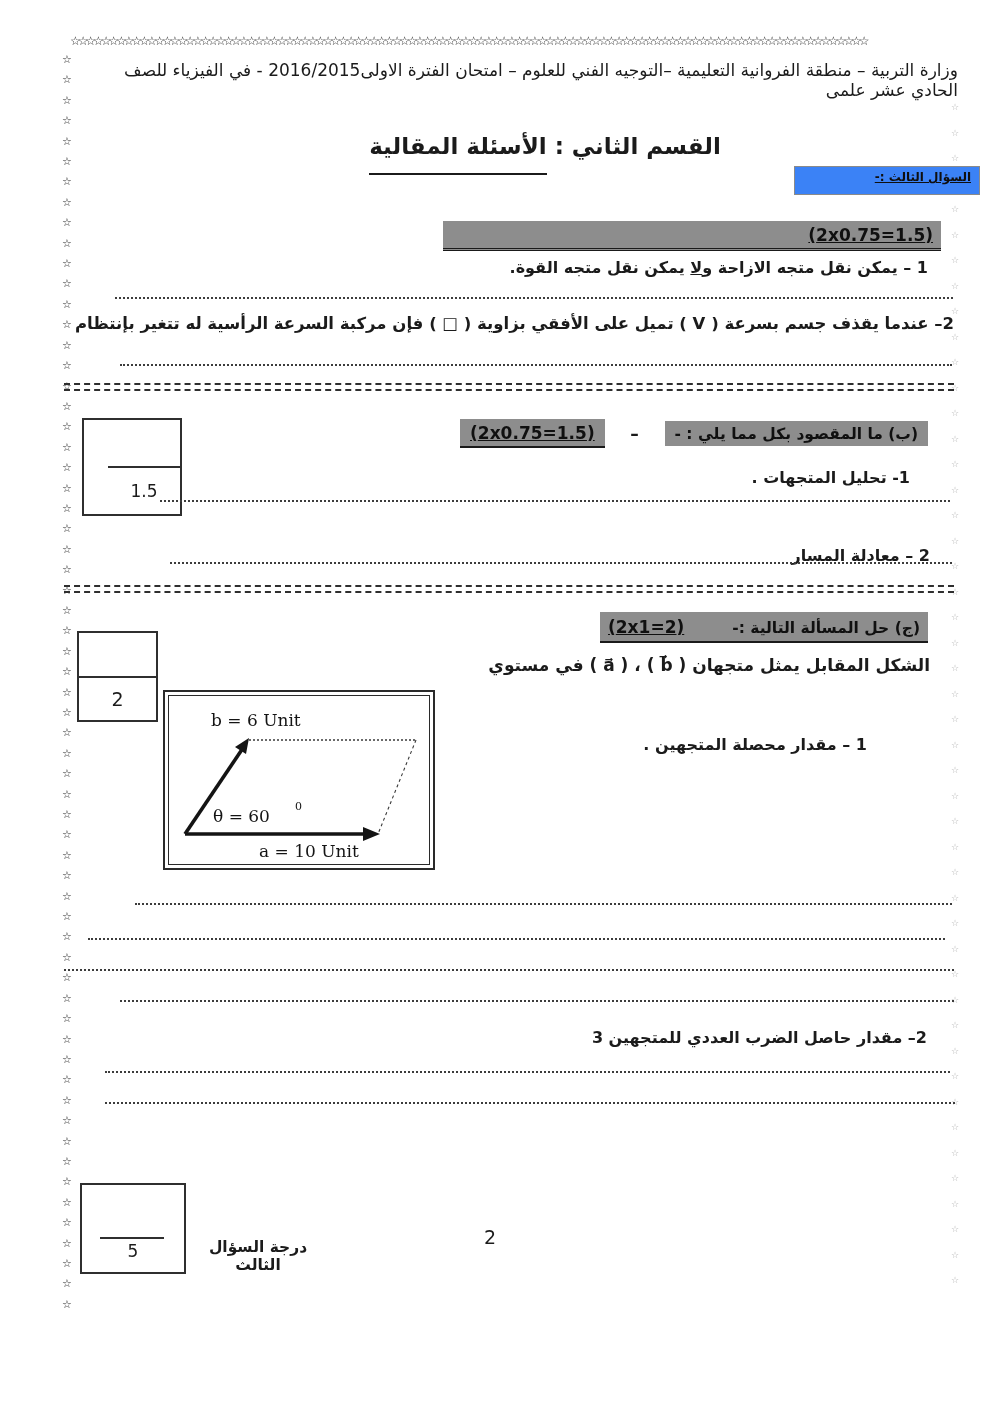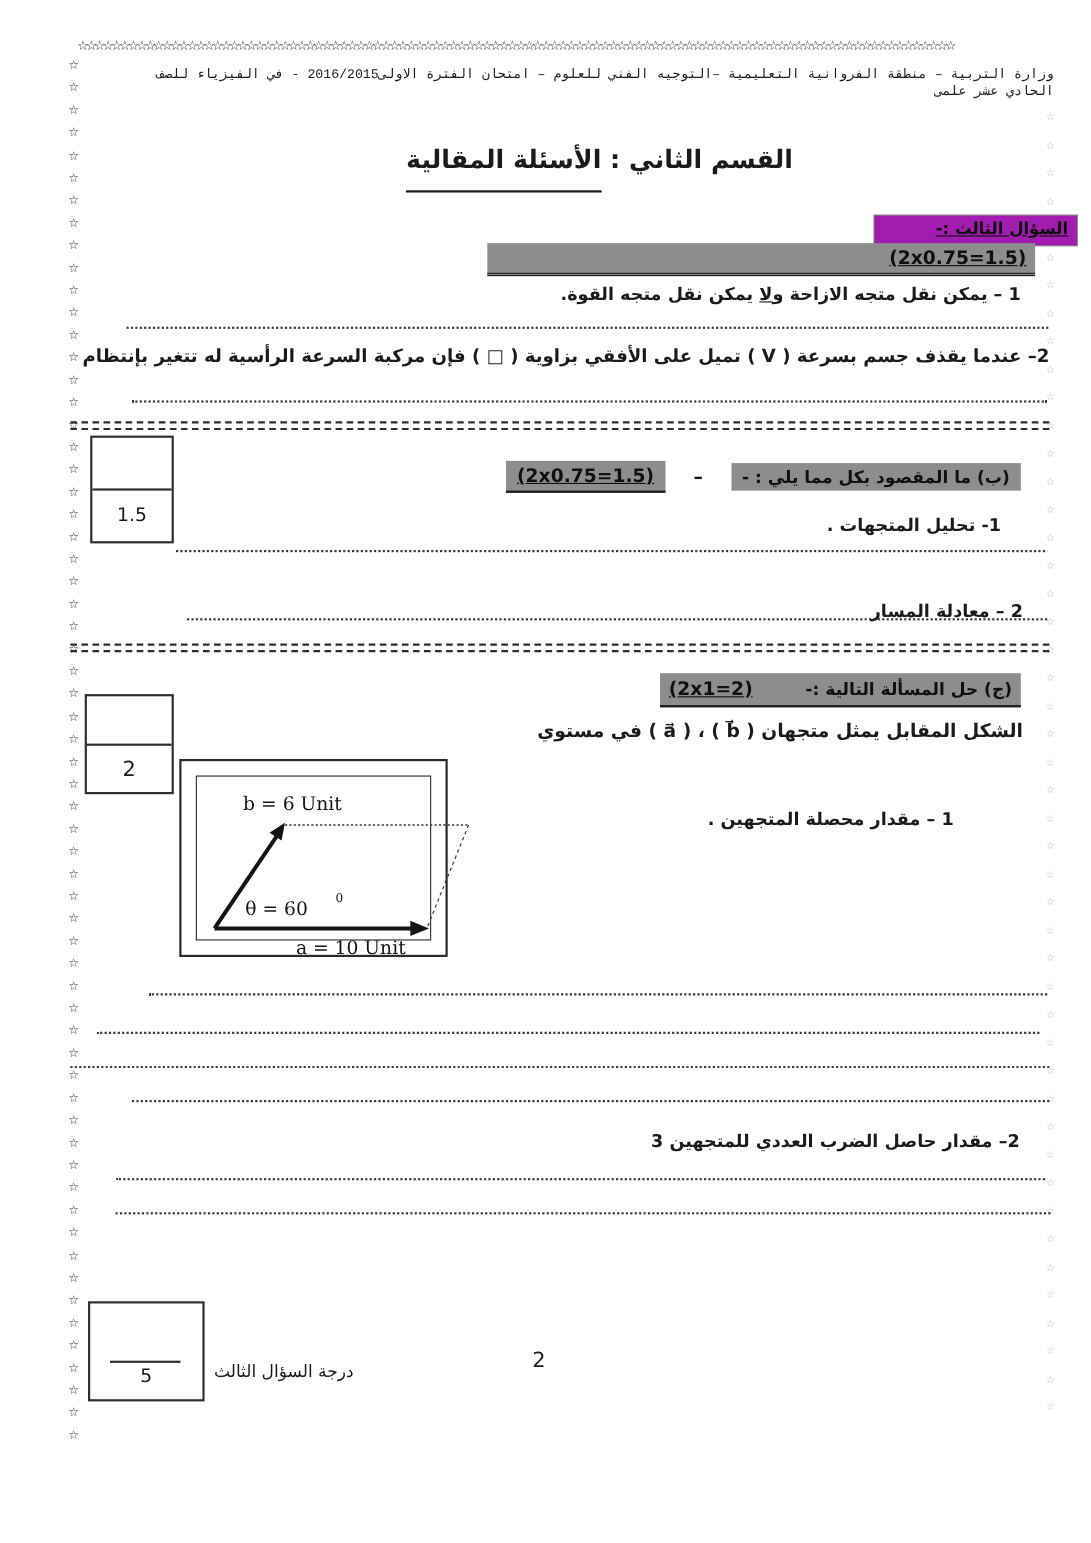--- a/index.html
+++ b/index.html
@@ -9,28 +9,28 @@
     font-family:"DejaVu Sans", sans-serif;color:#1b1b1b;
   }
   .abs{position:absolute;}
   .rtl{direction:rtl;text-align:right;}
 
   
   .star-top{left:70px;top:34px;width:918px;font-size:12px;letter-spacing:-3.1px;color:#2c2c2c;white-space:nowrap;overflow:hidden;}
   .star-left{left:62px;top:50px;font-size:11px;line-height:20.4px;color:#2c2c2c;white-space:pre-line;}
   .star-right{left:951px;top:95px;font-size:9px;line-height:25.5px;color:#9a9a9a;opacity:.75;white-space:pre-line;}
 
-  .header-line{left:100px;top:60px;width:858px;font-size:12px;font-family:Liberation Mono, monospace;}
+  .header-line{left:100px;top:60px;width:858px;font-size:17px;}
 
   .title{left:330px;top:133px;width:430px;text-align:center;font-size:23px;direction:rtl;font-weight:bold;}
   .title .ul{border-bottom:2.5px solid #1b1b1b;padding-bottom:14px;}
 
   .q3-heading{
-    left:795px;top:196px;width:168px;height:22px;padding:3px 8px 2px;
-    background:#a21caf;color:#0f0f0f;font-size:15px;font-weight:bold;
+    left:795px;top:167px;width:168px;height:22px;padding:3px 8px 2px;
+    background:#3b82f6;color:#0f0f0f;font-size:12px;font-weight:bold;
     text-decoration:underline;box-shadow:0 0 0 1px #8a8a8a;
   }
 
   .bar{background:#8d8d8d;color:#101010;font-weight:bold;}
   .bar-a{
     left:443px;top:221px;width:482px;padding:4px 8px 3px;
     display:flex;direction:rtl;justify-content:space-between;align-items:baseline;
     font-size:16px;border-bottom:3px double #1a1a1a;
   }
   .bar-a .marks{text-decoration:underline;font-size:17px;}
@@ -43,21 +43,21 @@
   .a-item2{left:70px;top:314px;width:884px;font-size:16.5px;}
   .dots-a2{left:120px;top:364px;width:832px;}
 
   .sep{height:4px;border-top:2px dashed #2e2e2e;border-bottom:2px dashed #2e2e2e;}
   .sep1{left:64px;top:383px;width:890px;}
   .sep2{left:64px;top:585px;width:890px;}
 
   .scorebox{border:2px solid #2f2f2f;background:#fff;display:flex;flex-direction:column;}
   .scorebox .cell-top{flex:1;border-bottom:2px solid #2f2f2f;}
   .scorebox .cell-bot{flex:1;display:flex;align-items:center;justify-content:center;font-size:17px;}
-  .score-b{left:82px;top:396px;width:72px;height:94px;}
+  .score-b{left:82px;top:418px;width:72px;height:94px;padding-left:24px;}
   .score-c{left:77px;top:631px;width:77px;height:87px;}
   .score-c .cell-bot{font-size:19px;}
 
   .bar-b-row{
     left:460px;top:419px;width:468px;display:flex;direction:rtl;
     justify-content:space-between;align-items:center;font-size:15.5px;
   }
   .chip{padding:4px 10px 3px;}
   .bar-b-row .marks{text-decoration:underline;font-size:17px;border-bottom:2px solid #1a1a1a;}
   .bar-b-row .dash{font-weight:bold;font-size:17px;color:#1a1a1a;}
@@ -72,35 +72,35 @@
     display:flex;direction:rtl;justify-content:space-between;align-items:baseline;
     font-size:15.5px;border-bottom:2.5px solid #1a1a1a;
   }
   .bar-c .marks{text-decoration:underline;font-size:17px;}
 
   .c-intro1{left:435px;top:655px;width:495px;font-size:17px;}
   .c-intro2{left:435px;top:694px;width:450px;font-size:16.5px;}
   .c-item1{left:430px;top:735px;width:437px;}
   .c-item2{left:430px;top:1028px;width:497px;}
 
-  .diagram{left:163px;top:690px;width:244px;height:180px;border:2px solid #2a2a2a;box-sizing:border-box;padding:13px;}
+  .diagram{left:163px;top:690px;width:272px;height:180px;border:2px solid #2a2a2a;box-sizing:border-box;padding:3px;}
   .diagram-inner{width:100%;height:100%;border:1.5px solid #2a2a2a;box-sizing:border-box;}
   .diagram svg text{font-family:"DejaVu Serif", serif;fill:#141414;}
 
   .dots-c1{left:135px;top:903px;width:817px;}
   .dots-c2{left:88px;top:938px;width:857px;}
   .dots-c3{left:64px;top:969px;width:890px;}
   .dots-c4{left:120px;top:1000px;width:834px;}
   .dots-c5{left:105px;top:1071px;width:845px;}
   .dots-c6{left:105px;top:1102px;width:850px;}
 
   .total-box{left:80px;top:1183px;width:102px;height:87px;border:2px solid #2f2f2f;}
   .total-line{position:absolute;left:18px;top:52px;width:64px;border-top:2px solid #2f2f2f;}
   .total-val{position:absolute;left:0;top:56px;width:100%;text-align:center;font-size:17px;}
-  .grade-label{left:193px;top:1238px;width:130px;font-size:15.5px;font-weight:normal;text-align:center;}
+  .grade-label{left:193px;top:1238px;width:130px;font-size:15.5px;font-weight:bold;text-align:center;}
   .page-num{left:470px;top:1226px;width:40px;font-size:19px;text-align:center;}
 </style>
 </head>
 <body>
 
 <div class="page">
 
   <div class="abs star-top">☆☆☆☆☆☆☆☆☆☆☆☆☆☆☆☆☆☆☆☆☆☆☆☆☆☆☆☆☆☆☆☆☆☆☆☆☆☆☆☆☆☆☆☆☆☆☆☆☆☆☆☆☆☆☆☆☆☆☆☆☆☆☆☆☆☆☆☆☆☆☆☆☆☆☆☆☆☆☆☆☆☆☆☆☆☆☆☆☆☆☆☆☆☆☆☆☆☆☆☆☆☆☆☆</div>
   <div class="abs star-left">☆
 ☆

